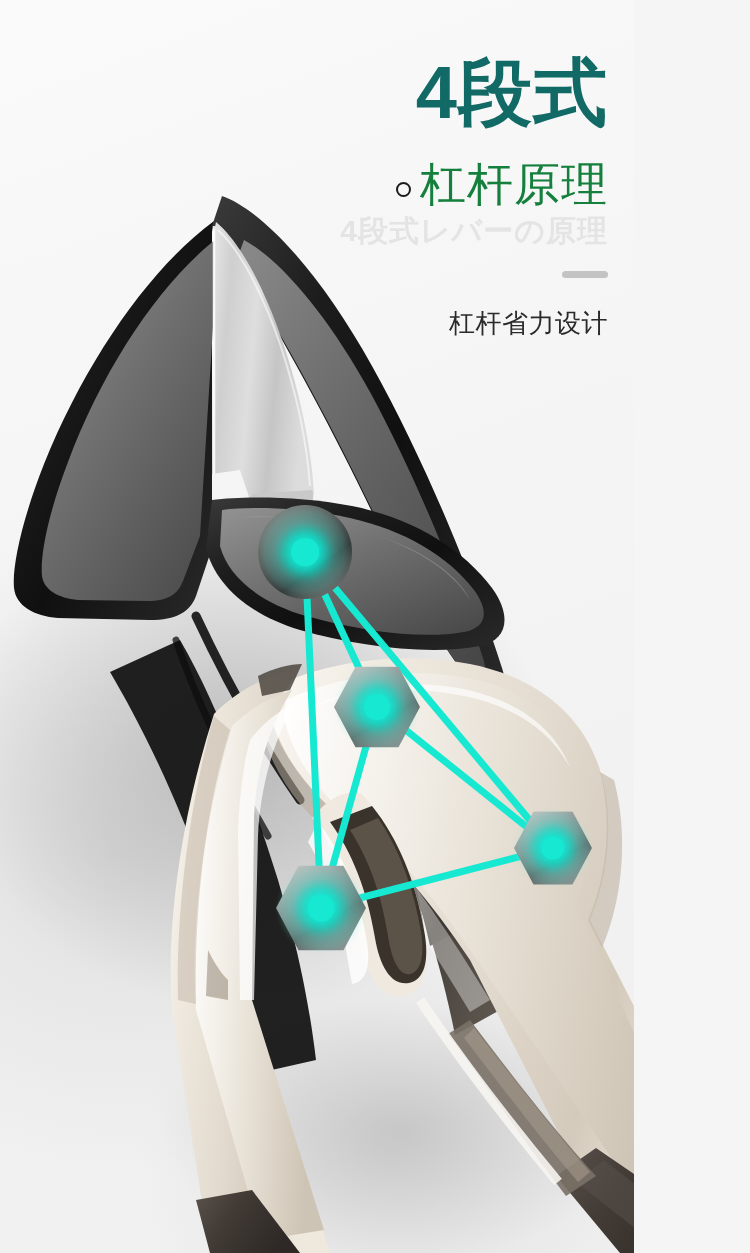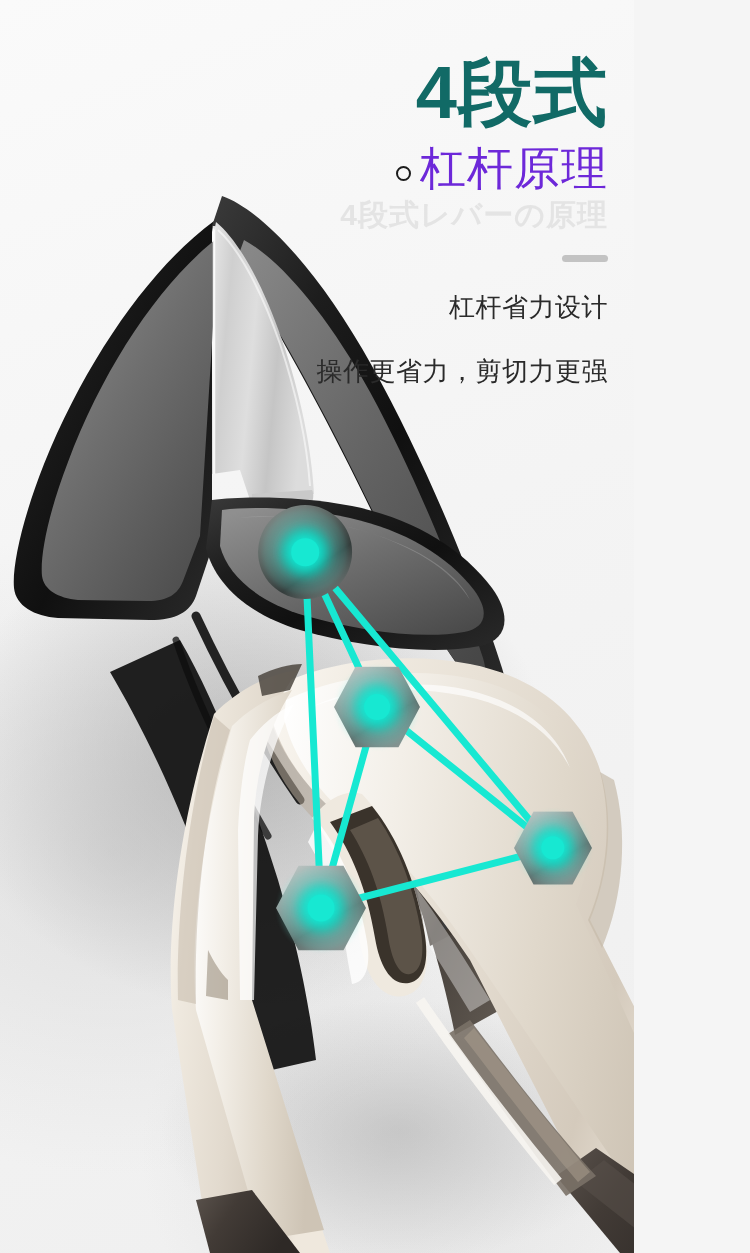--- a/index.html
+++ b/index.html
@@ -37,24 +37,24 @@
   }
   .headline {
     font-size:74px;
     font-weight:bold;
     letter-spacing:1px;
     line-height:1.0;
     color:#116a66;
     white-space:nowrap;
   }
   .subtitle-row {
-    margin-top:12px;
+    margin-top:28px;
     font-size:46px;
     font-weight:400;
-    color:#6d28d9;
+    color:#15803d;
     line-height:1.15;
     letter-spacing:1px;
     white-space:nowrap;
   }
   .sub-dot {
     display:inline-block;
     width:15px; height:15px;
     border:2.5px solid #1c1c1c;
     border-radius:50%;
     vertical-align:middle;
@@ -402,16 +402,15 @@
     </div>
 
   <div class="text-block">
     <div class="headline">4段式</div>
     <div class="subtitle-row">
       <span class="sub-dot"></span><span>杠杆原理</span>
     </div>
     <div class="watermark">4段式レバーの原理</div>
     <span class="divider"></span>
     <div class="desc">杠杆省力设计</div>
-    <div class="desc">操作更省力，剪切力更强</div>
   </div>
 
 </div>
 
 </body></html>

